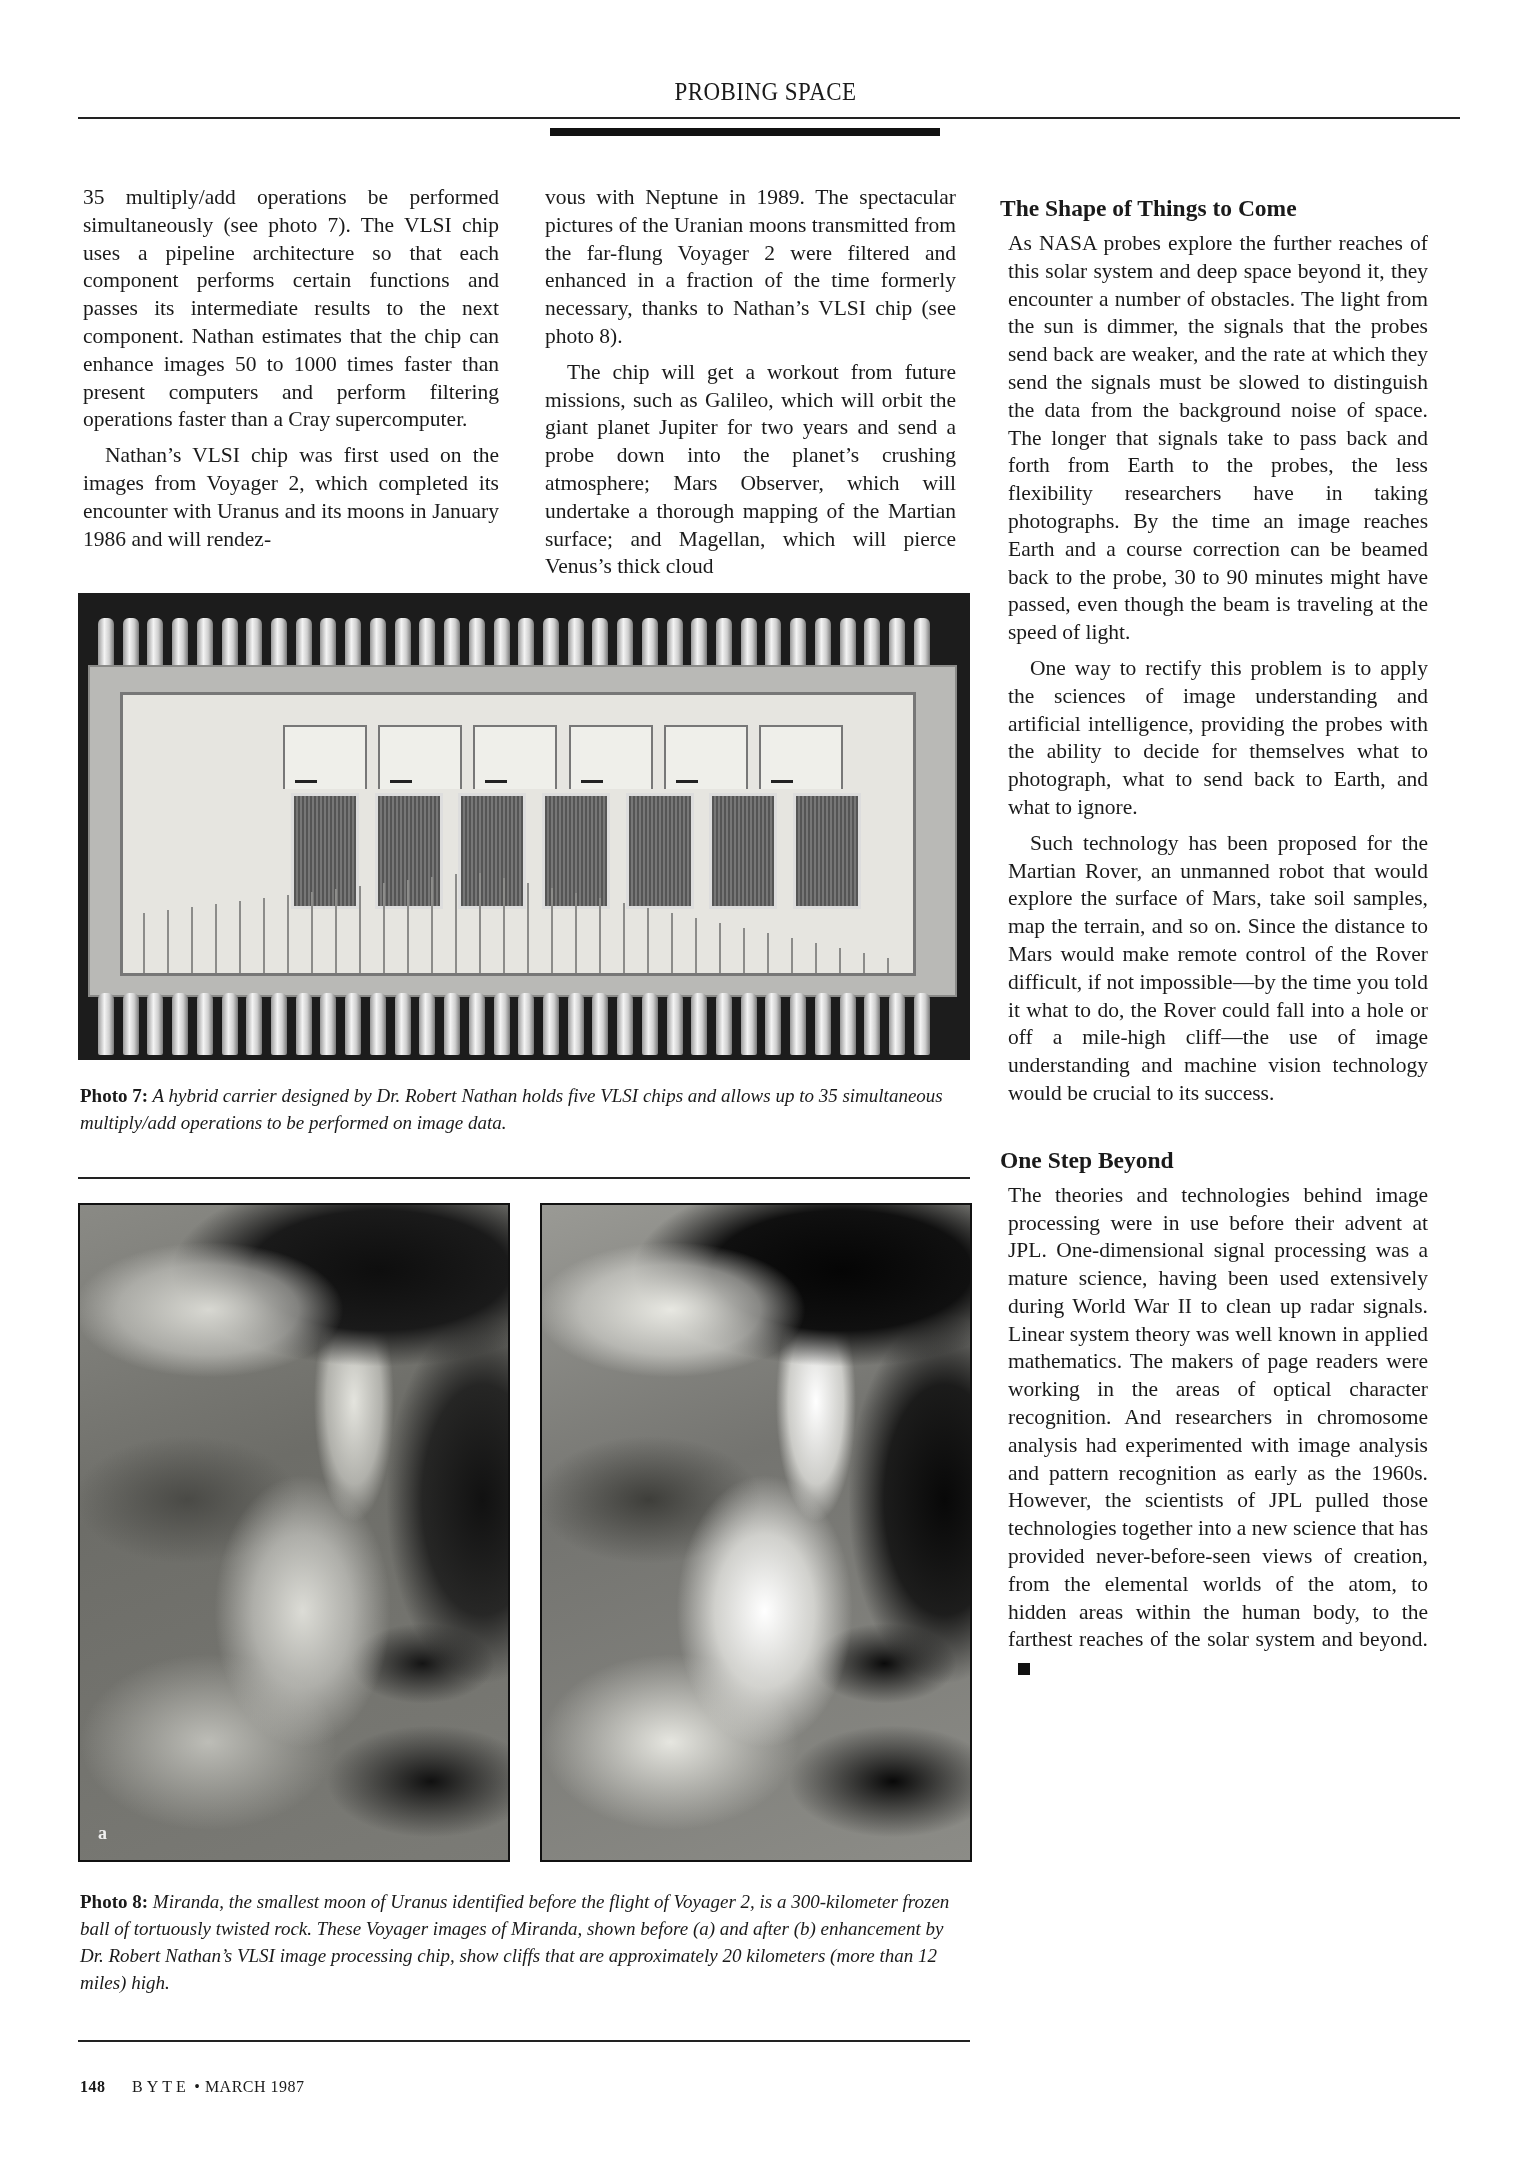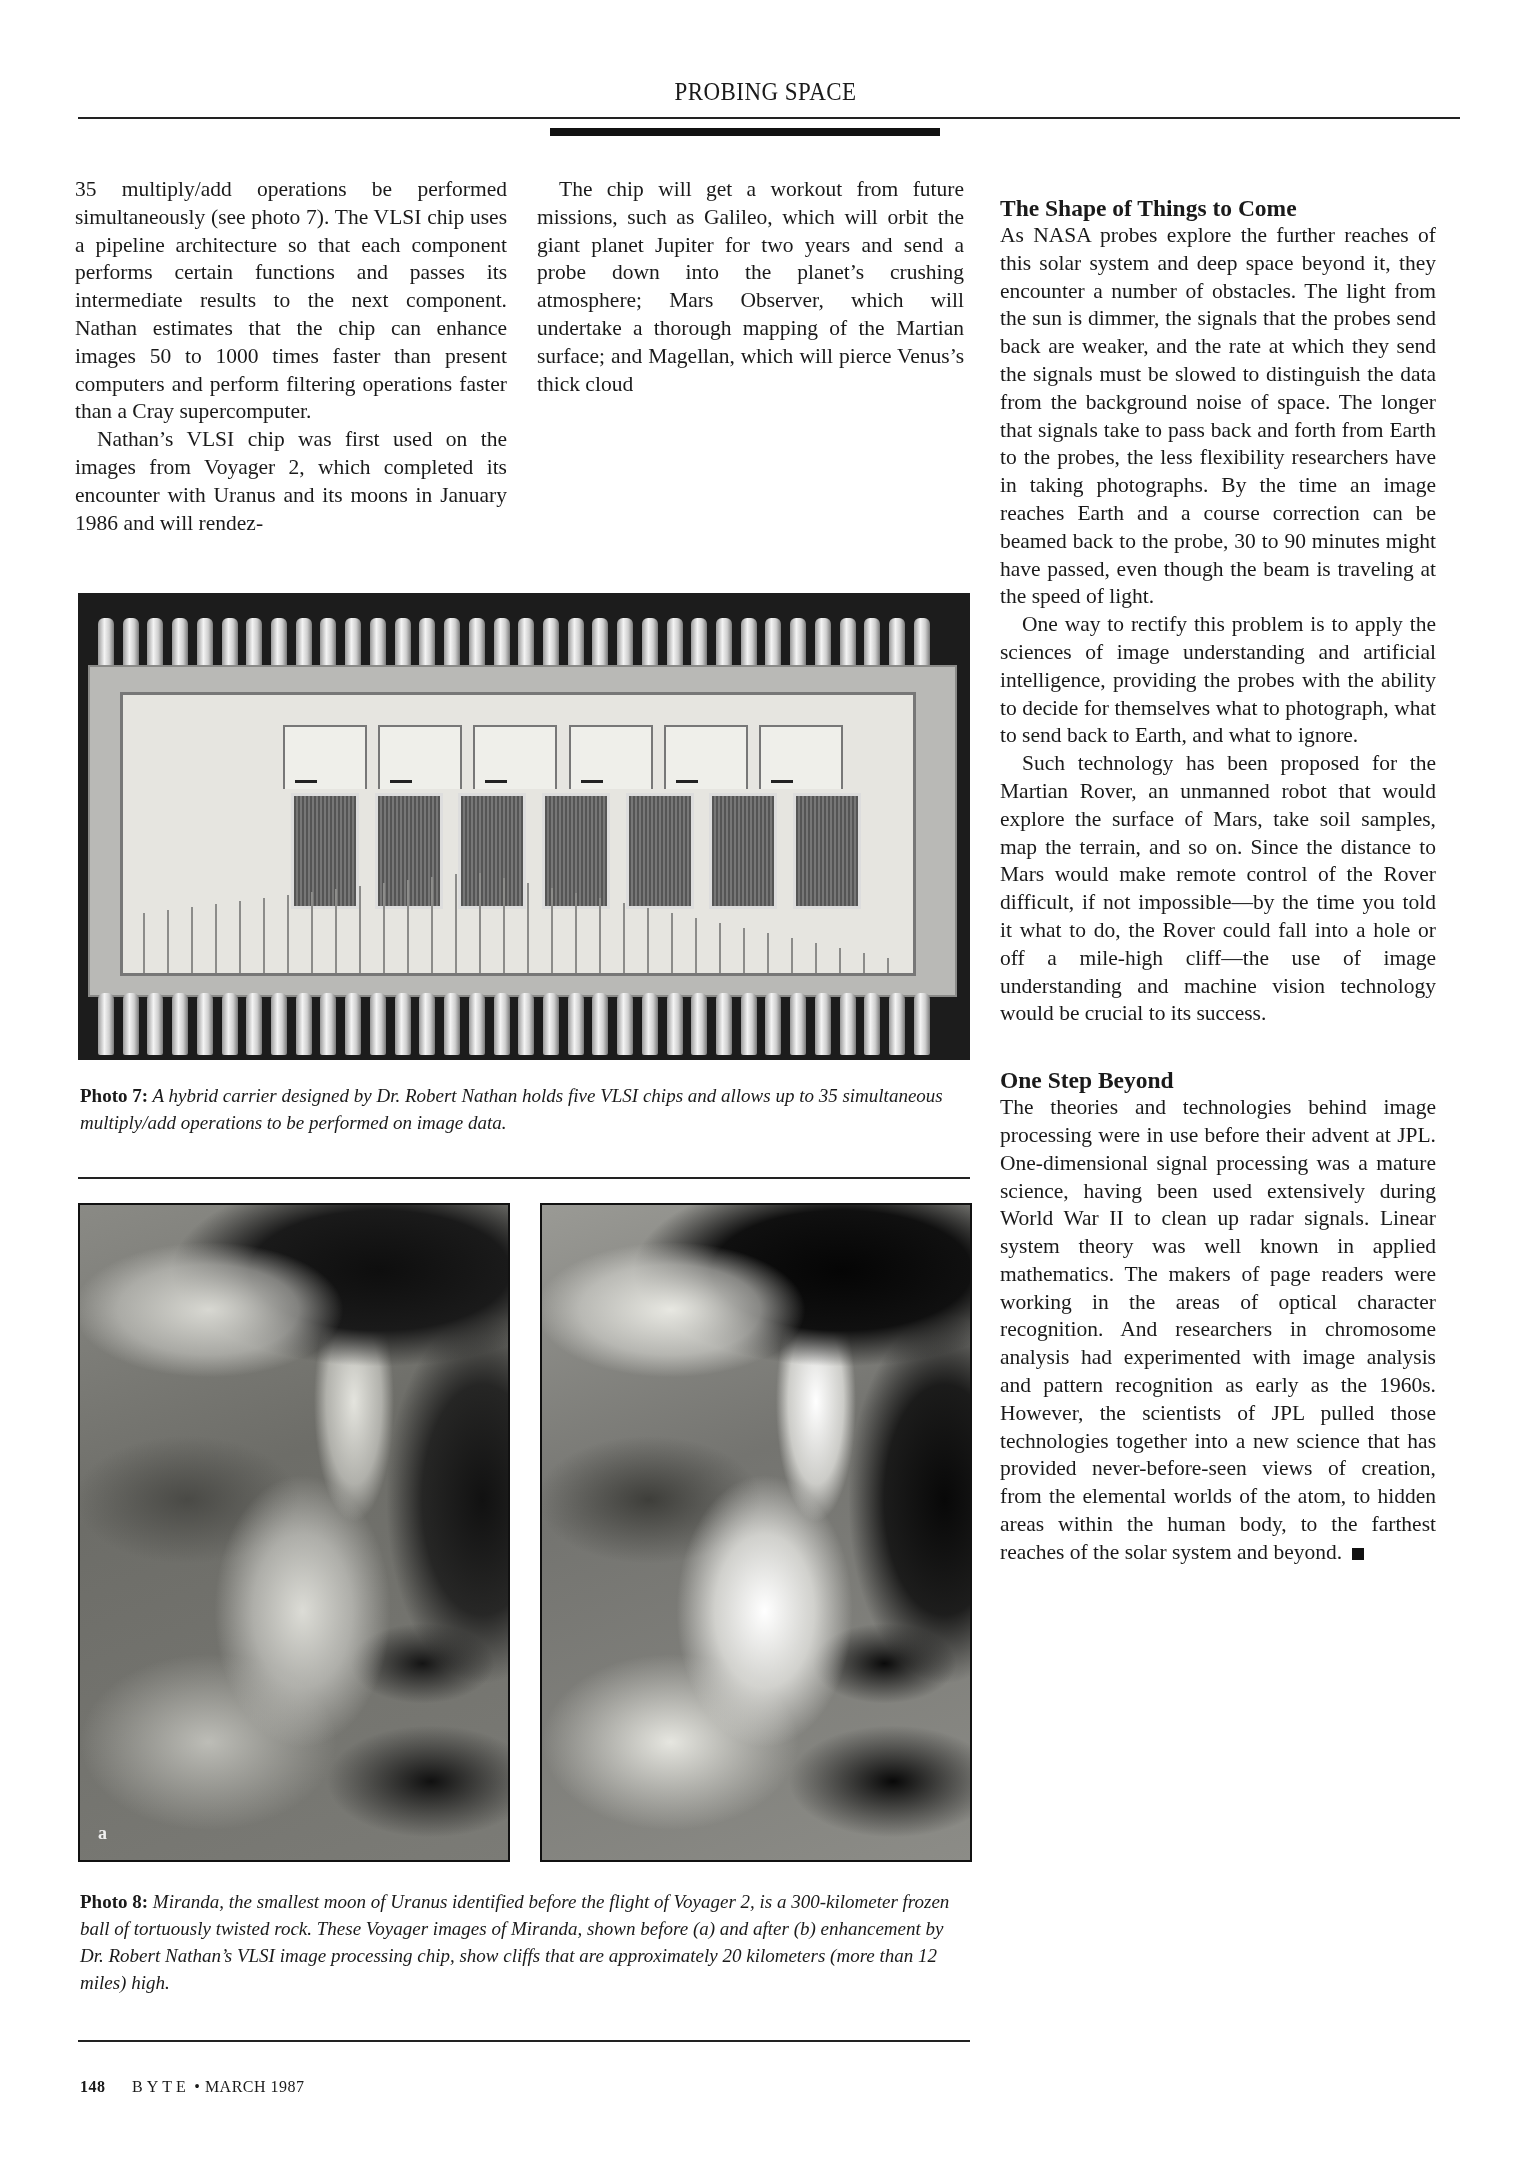--- a/index.html
+++ b/index.html
@@ -4,21 +4,21 @@
 <style>
   html, body { margin: 0; padding: 0; background: #ffffff; }
   body { width: 1531px; height: 2160px; position: relative; overflow: hidden; color: #1a1a1a;
          font-family: "Liberation Serif", "DejaVu Serif", serif; }
   .header-title { position: absolute; left: 0; width: 1531px; top: 78px; text-align: center;
                   font-size: 25px; letter-spacing: 0.5px; transform: scaleX(0.92); }
   .rule-top { position: absolute; left: 78px; width: 1382px; top: 117px; height: 2px; background: #222; }
   .bar-top { position: absolute; left: 550px; width: 390px; top: 128px; height: 8px; background: #111; }
 
   .col { position: absolute; font-size: 21.5px; line-height: 27.8px; text-align: justify; }
-  .col p { margin: 0; }
+  .col p { margin: 8px; }
   .col p.indent { text-indent: 22px; }
   #col1 { left: 75px; top: 176px; width: 432px; }
   #col2 { left: 537px; top: 176px; width: 427px; }
   #col3 { left: 1000px; top: 176px; width: 436px; }
   .subhead { font-weight: bold; font-size: 23.5px; line-height: 28px; margin: 18px 0 0 0; text-align: left; }
   .end-mark { display: inline-block; width: 12px; height: 12px; background: #111; margin-left: 10px; vertical-align: -1px; }
   sup { font-size: 12px; line-height: 0; }
 
   
   .chip { position: absolute; left: 78px; top: 593px; width: 892px; height: 467px; background: #1c1c1c; overflow: hidden; }
@@ -60,20 +60,21 @@
 <div class="header-title">PROBING SPACE</div>
 <div class="rule-top"></div>
 <div class="bar-top"></div>
 
 <div id="col1" class="col">
   <p>35 multiply/add operations be performed simultaneously (see photo 7). The VLSI chip uses a pipeline architecture so that each component performs certain functions and passes its intermediate results to the next component. Nathan estimates that the chip can enhance images 50 to 1000 times faster than present computers and perform filtering operations faster than a Cray supercomputer.</p>
   <p class="indent">Nathan’s VLSI chip was first used on the images from Voyager 2, which completed its encounter with Uranus and its moons in January 1986 and will rendez-</p>
 </div>
 
 <div id="col2" class="col">
+  <p>vous with Neptune in 1989. The spectacular pictures of the Uranian moons transmitted from the far-flung Voyager 2 were filtered and enhanced in a fraction of the time formerly necessary, thanks to Nathan’s VLSI chip (see photo 8).</p>
   <p class="indent">The chip will get a workout from future missions, such as Galileo, which will orbit the giant planet Jupiter for two years and send a probe down into the planet’s crushing atmosphere; Mars Observer, which will undertake a thorough mapping of the Martian surface; and Magellan, which will pierce Venus’s thick cloud</p>
 </div>
 
 <div id="col3" class="col">
   <h3 class="subhead">The Shape of Things to Come</h3>
   <p>As NASA probes explore the further reaches of this solar system and deep space beyond it, they encounter a number of obstacles. The light from the sun is dimmer, the signals that the probes send back are weaker, and the rate at which they send the signals must be slowed to distinguish the data from the background noise of space. The longer that signals take to pass back and forth from Earth to the probes, the less flexibility researchers have in taking photographs. By the time an image reaches Earth and a course correction can be beamed back to the probe, 30 to 90 minutes might have passed, even though the beam is traveling at the speed of light.</p>
   <p class="indent">One way to rectify this problem is to apply the sciences of image understanding and artificial intelligence, providing the probes with the ability to decide for themselves what to photograph, what to send back to Earth, and what to ignore.</p>
   <p class="indent">Such technology has been proposed for the Martian Rover, an unmanned robot that would explore the surface of Mars, take soil samples, map the terrain, and so on. Since the distance to Mars would make remote control of the Rover difficult, if not impossible—by the time you told it what to do, the Rover could fall into a hole or off a mile-high cliff—the use of image understanding and machine vision technology would be crucial to its success.</p>
   <h3 class="subhead" style="margin-top:38px">One Step Beyond</h3>
   <p><span>The theories and technologies behind image processing were in use before their advent at JPL. One-dimensional signal processing was a mature science, having been used extensively during World War II to clean up radar signals. Linear system theory was well known in applied mathematics. The makers of page readers were working in the areas of optical character recognition. And researchers in chromosome analysis had experimented with image analysis and pattern recognition as early as the 1960s. However, the scientists of JPL pulled those technologies together into a new science that has provided never-before-seen views of creation, from the elemental worlds of the atom, to hidden areas within the human body, to the farthest reaches of the solar system and beyond.</span><span class="end-mark"></span></p>

